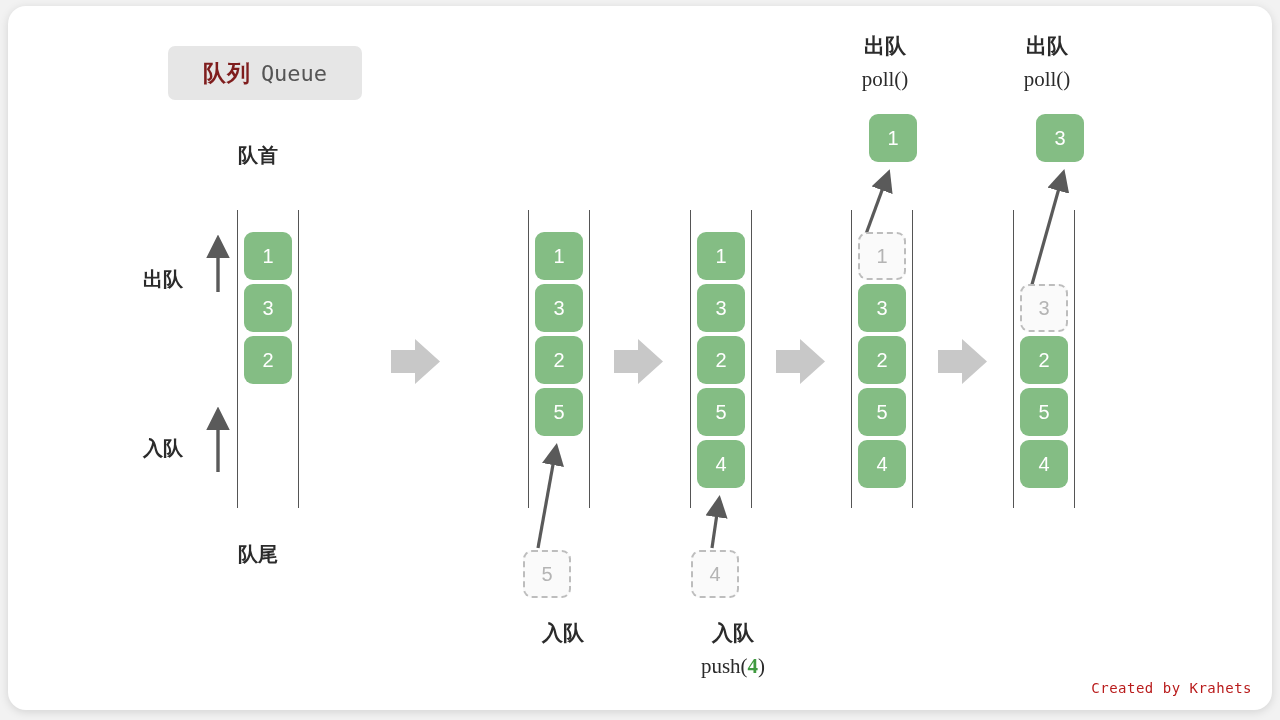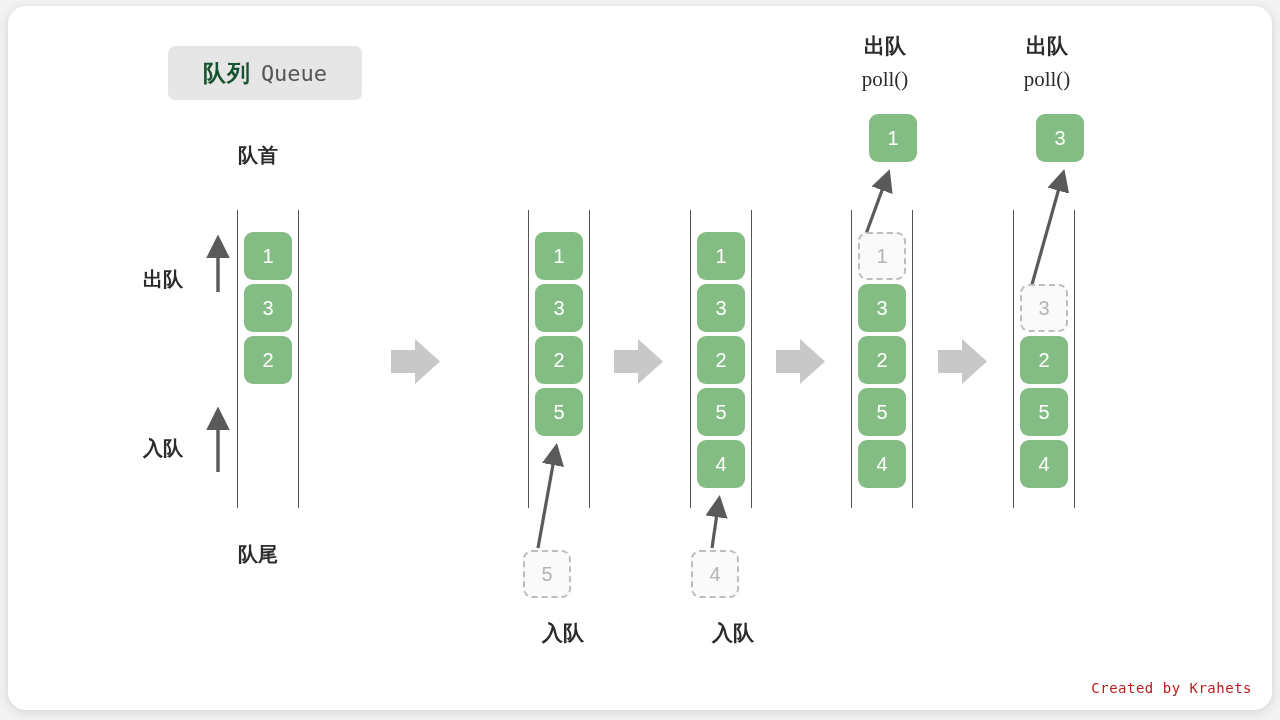--- a/index.html
+++ b/index.html
@@ -53,21 +53,21 @@
     background: #e6e6e6;
     border-radius: 7px;
     display: flex;
     align-items: center;
     justify-content: center;
     gap: 10px;
   }
   #title-cn {
     font-size: 23px;
     font-weight: bold;
-    color: #14532d;
+    color: #7f1d1d;
     letter-spacing: 1px;
   }
   #title-en {
     font-family: "DejaVu Sans Mono", "Liberation Mono", monospace;
     font-size: 22px;
     color: #555555;
   }
 
   
   .cn-bold {
@@ -243,20 +243,21 @@
 
   <div class="free-cell filled" style="left:869px; top:114px;">1</div>
   <div class="free-cell filled" style="left:1036px; top:114px;">3</div>
 
   <div class="op-label" style="left:502px; top:617px; width:122px;">
     <span class="op-cn">入队</span>
   </div>
 
   <div class="op-label" style="left:672px; top:617px; width:122px;">
     <span class="op-cn">入队</span>
+    <span class="op-code"><span>push(</span><span class="op-arg">4</span><span>)</span></span>
   </div>
 
   <div class="free-cell ghost" style="left:523px; top:550px;">5</div>
   <div class="free-cell ghost" style="left:691px; top:550px;">4</div>
 
   <div id="columns">
       <div class="queue-col" style="left: 237px; width: 62px;">
         <div class="rail rail-l"></div>
         <div class="rail rail-r"></div>
         <div class="cell filled" style="left: 7px; top: 22px;">1</div>

